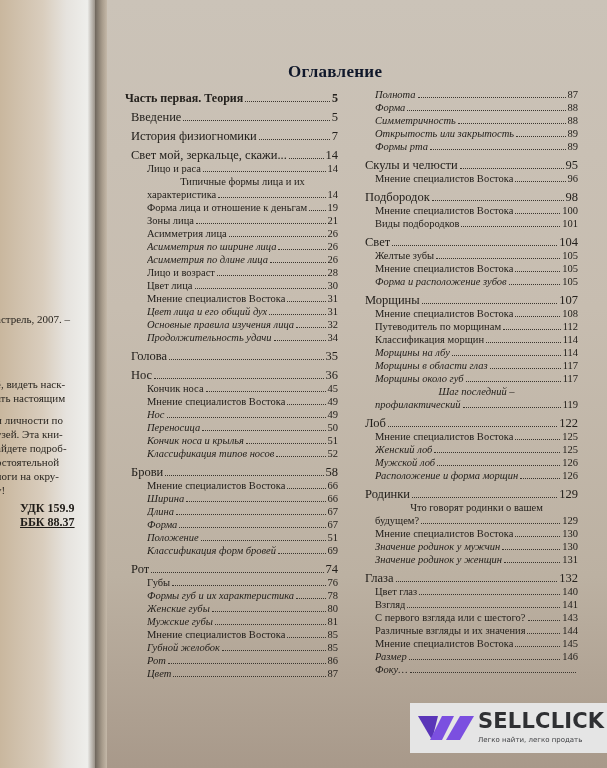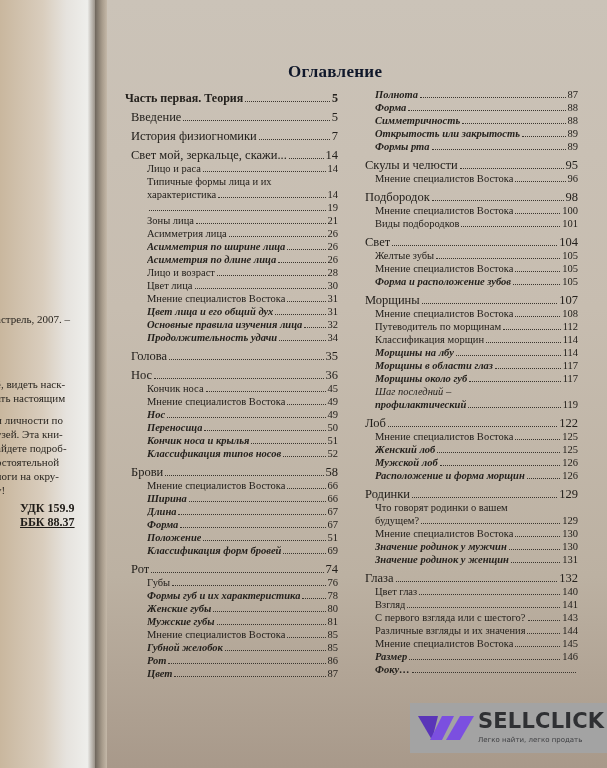--- a/index.html
+++ b/index.html
@@ -32,27 +32,27 @@
   .col-right { left:365px; top:88px; width:213px; }
   .entry { display:flex; align-items:flex-end; line-height:13px; white-space:nowrap; }
   .entry .t { flex:0 1 auto; overflow:hidden; }
   .entry .dots { flex:1 1 auto; border-bottom:1px dotted #3a352e; margin:0 2px 3px 2px; min-width:6px; }
   .entry .p { flex:0 0 auto; }
   .lvl0 { font-size:12.5px; margin-top:6px; }
   .lvl0.first { margin-top:0; font-weight:bold; font-size:12px;text-align:right; }
   .lvl0.first .t { padding-left:0; }
   .lvl0 .t { padding-left:6px; }
   .lvl1 { font-size:10.5px; padding-left:22px; }
-  .lvl1.i .t { font-style:italic;font-weight:bold; }
-  .lvl1.wrap { flex-wrap:wrap; }
+  .lvl1.i .t { font-style:italic; }
+  .lvl1.wrap { flex-wrap:wrap;text-align:center; }
   .wrap-line { width:100%; font-size:10.5px; line-height:13px; }
   .col-right .lvl0 .t { padding-left:0; }
   .col-right .lvl1 { padding-left:10px; }
   .watermark {
-    position:absolute; left:410px; top:703px; width:197px; height:50px; background:#a3a3a3;
+    position:absolute; left:410px; top:703px; width:197px; height:50px; background:#e5e5e5;
   }
   .wm-logo { position:absolute; left:8px; top:10px; }
   .wm-name { position:absolute; left:68px; top:6px; font-family:"DejaVu Sans", sans-serif; font-weight:bold; font-size:21px; color:#2f3033; letter-spacing:0.2px; }
   .wm-slogan { position:absolute; left:68px; top:33px; font-family:"DejaVu Sans", sans-serif; font-size:7px; color:#3c3d40; }
 </style>
 </head>
 <body>
 
 <div class="left-page" id="left-page">
     <div class="left-text" style="top: 313px;">астрель, 2007. –</div>
@@ -97,20 +97,21 @@
       <span class="dots"></span>
       <span class="p">14</span>
     </div>
     <div class="entry lvl1 wrap">
       <div class="wrap-line">Типичные формы лица и их</div>
       <span class="t">характеристика</span>
       <span class="dots"></span>
       <span class="p">14</span>
     </div>
     <div class="entry lvl1">
+      <span class="t">Форма лица и отношение к деньгам</span>
       <span class="dots"></span>
       <span class="p">19</span>
     </div>
     <div class="entry lvl1">
       <span class="t">Зоны лица</span>
       <span class="dots"></span>
       <span class="p">21</span>
     </div>
     <div class="entry lvl1">
       <span class="t">Асимметрия лица</span>

